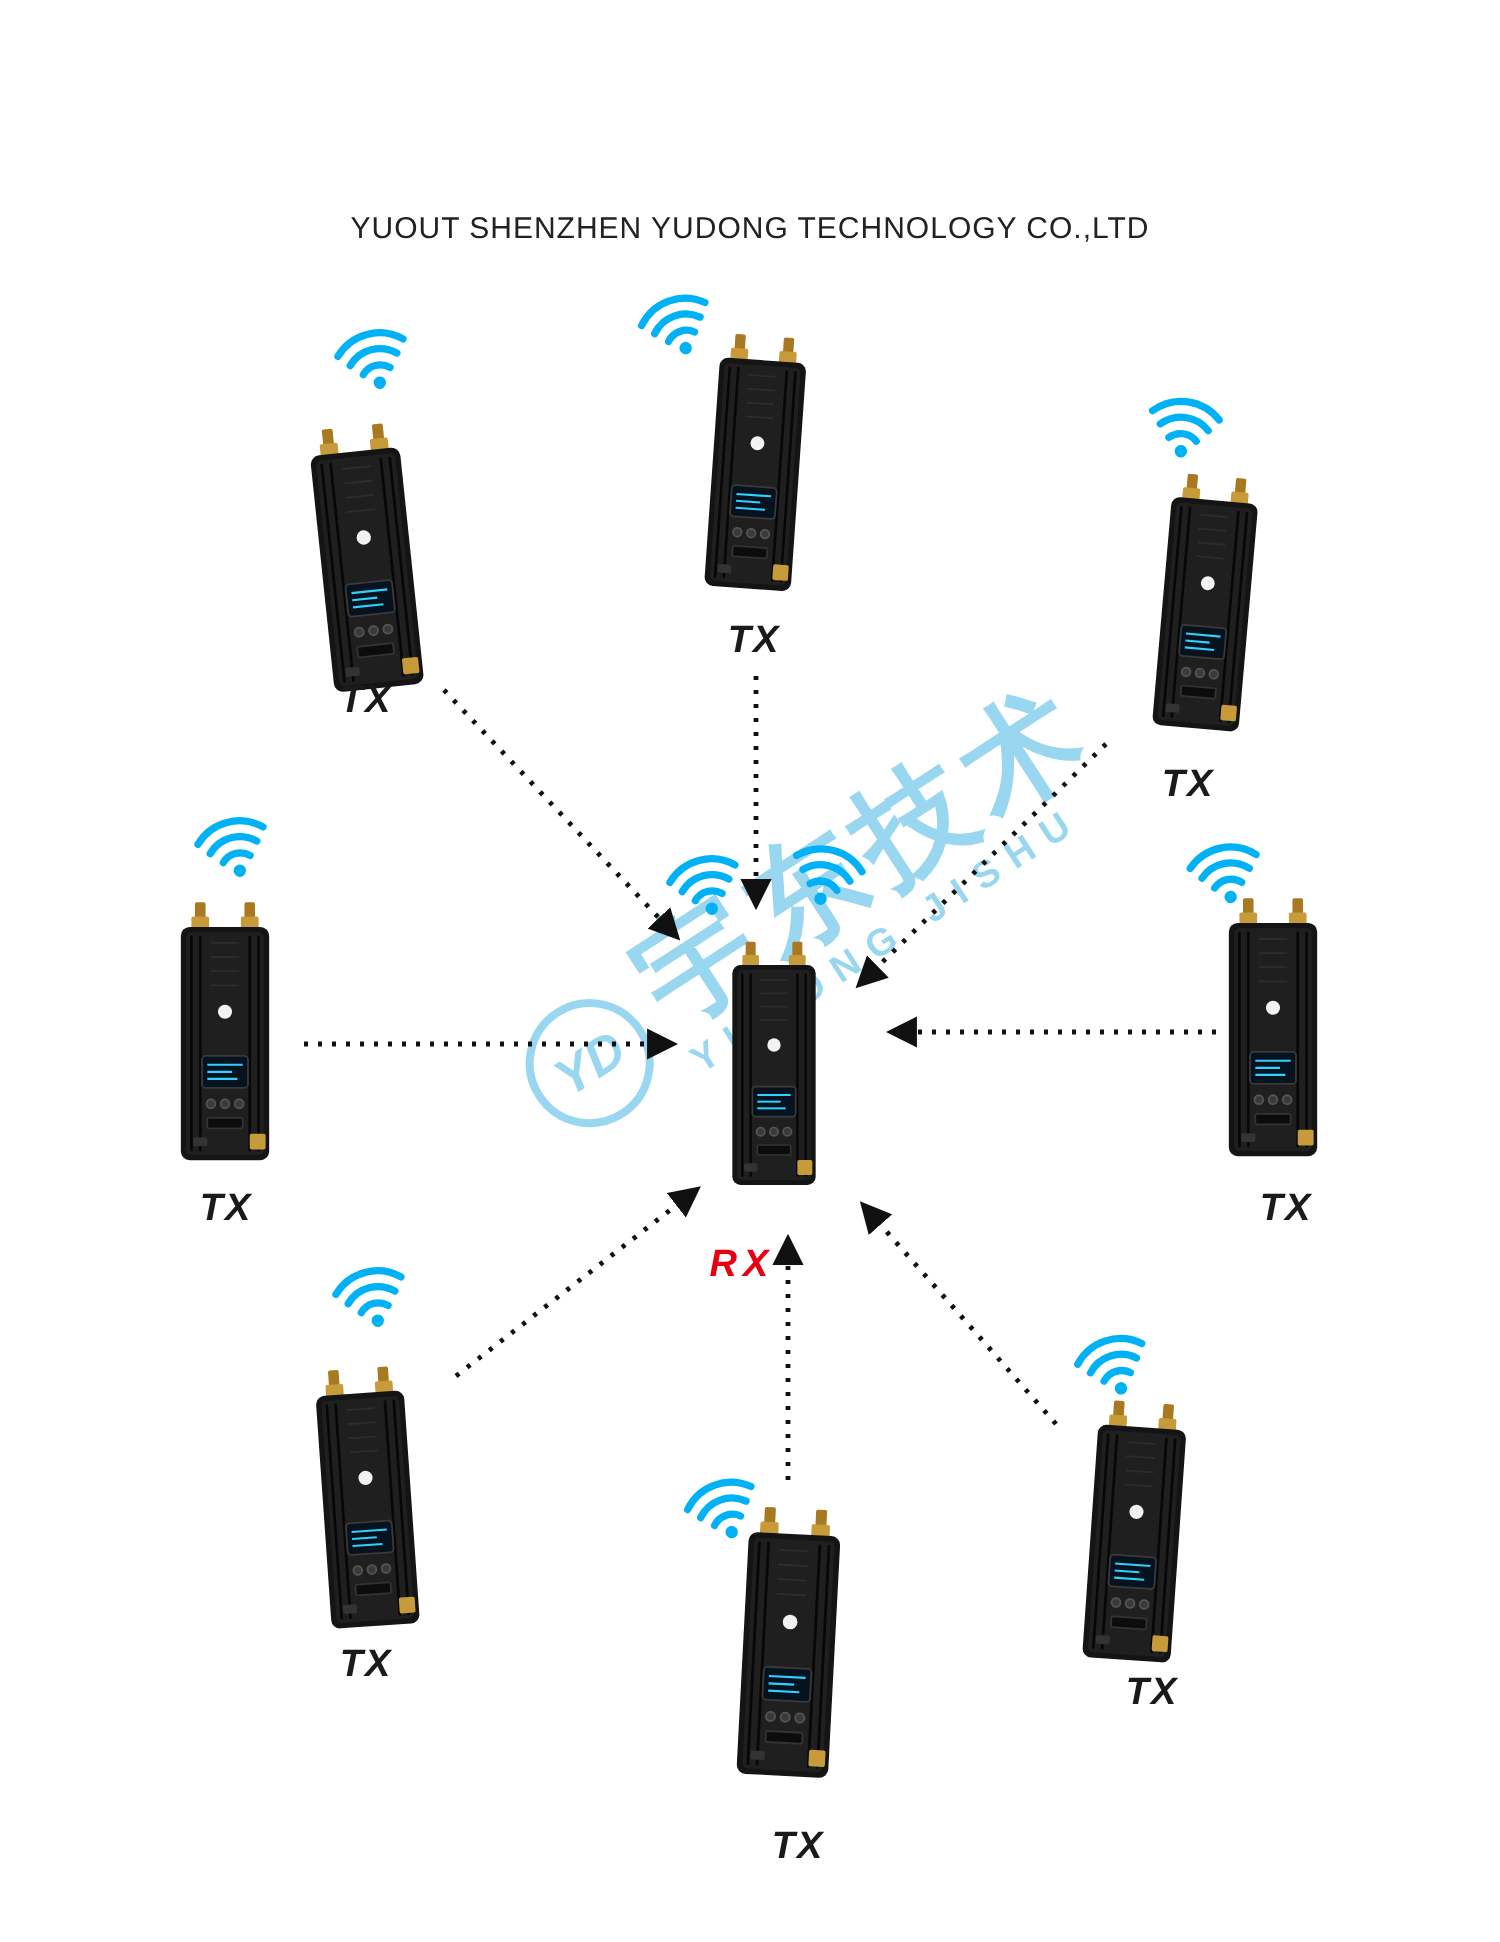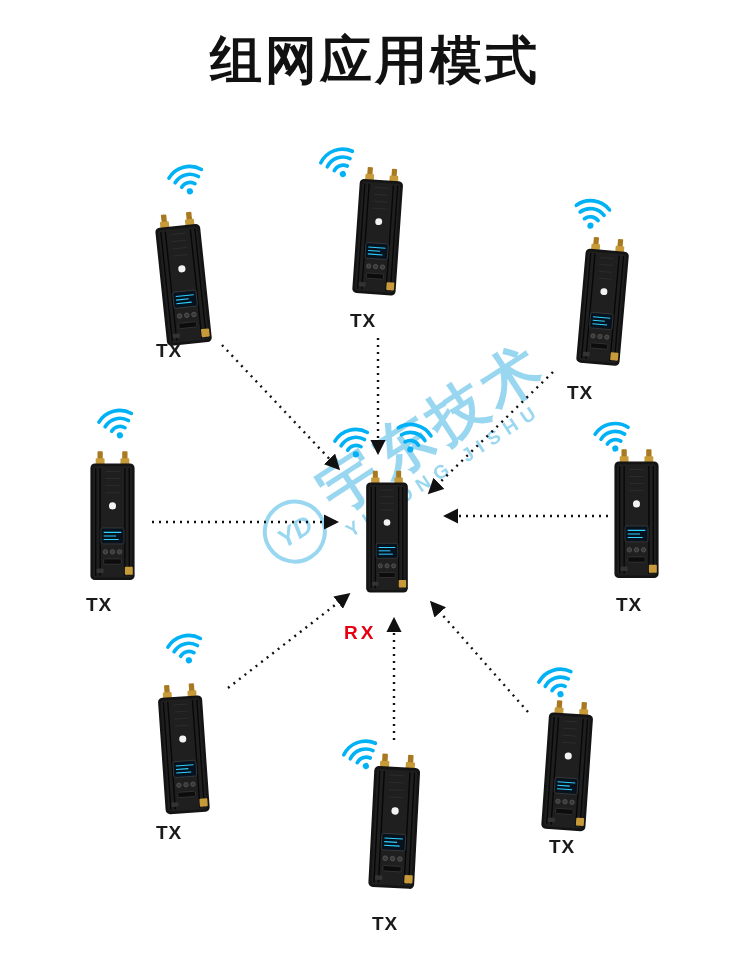--- a/index.html
+++ b/index.html
@@ -37,22 +37,22 @@
     display:flex;align-items:center;justify-content:center;
     font-size:26px;font-weight:900;font-style:italic;
   }
   .wm-cn{font-size:58px;font-weight:900;letter-spacing:6px;line-height:1;}
   .wm-en{font-size:19px;font-weight:700;letter-spacing:7px;margin-top:2px;}
   
   .node{position:absolute;z-index:2;}
   .node svg{width:100%;height:100%;display:block;}
   .wifi{position:absolute;width:38px;height:35px;z-index:2;}
   .node-label{
-    position:absolute;z-index:4;text-align:left;
-    font-size:19px;font-weight:600;color:#1a1a1a;letter-spacing:1px;
+    position:absolute;z-index:4;text-align:center;
+    font-size:19px;font-weight:600;color:#1a1a1a;letter-spacing:1px;font-style:italic;
   }
   .node-label.rx{color:#e60012;font-weight:800;letter-spacing:3px;margin-top:16px;}
   
   .arrows{position:absolute;left:0;top:0;width:750px;height:971px;z-index:3;pointer-events:none;}
   .hidden-defs{position:absolute;width:0;height:0;overflow:hidden;}
 </style>
 </head>
 <body>
 
 <svg class="hidden-defs" aria-hidden="true">
@@ -96,21 +96,21 @@
         <path d="M8 19 a 20 20 0 0 1 28 0"></path>
         <path d="M2.5 12 a 28 28 0 0 1 39 0"></path>
       </g>
       <circle cx="22" cy="33" r="3.6" fill="#00b2f5"></circle>
     </symbol>
   </defs>
 </svg>
 
 <div class="canvas">
 
-  <div class="title">组网应用模式</div>
+  <div class="subtitle">YUOUT SHENZHEN YUDONG TECHNOLOGY CO.,LTD</div>
 
   <div class="watermark">
     <div class="wm-logo">YD</div>
     <div class="wm-text">
       <div class="wm-cn">宇东技术</div>
       <div class="wm-en">YUDONG JISHU</div>
     </div>
   </div>
 
   <svg class="wifi" style="left:168px;top:163px;transform:rotate(-15deg)" viewBox="0 0 44 40">

